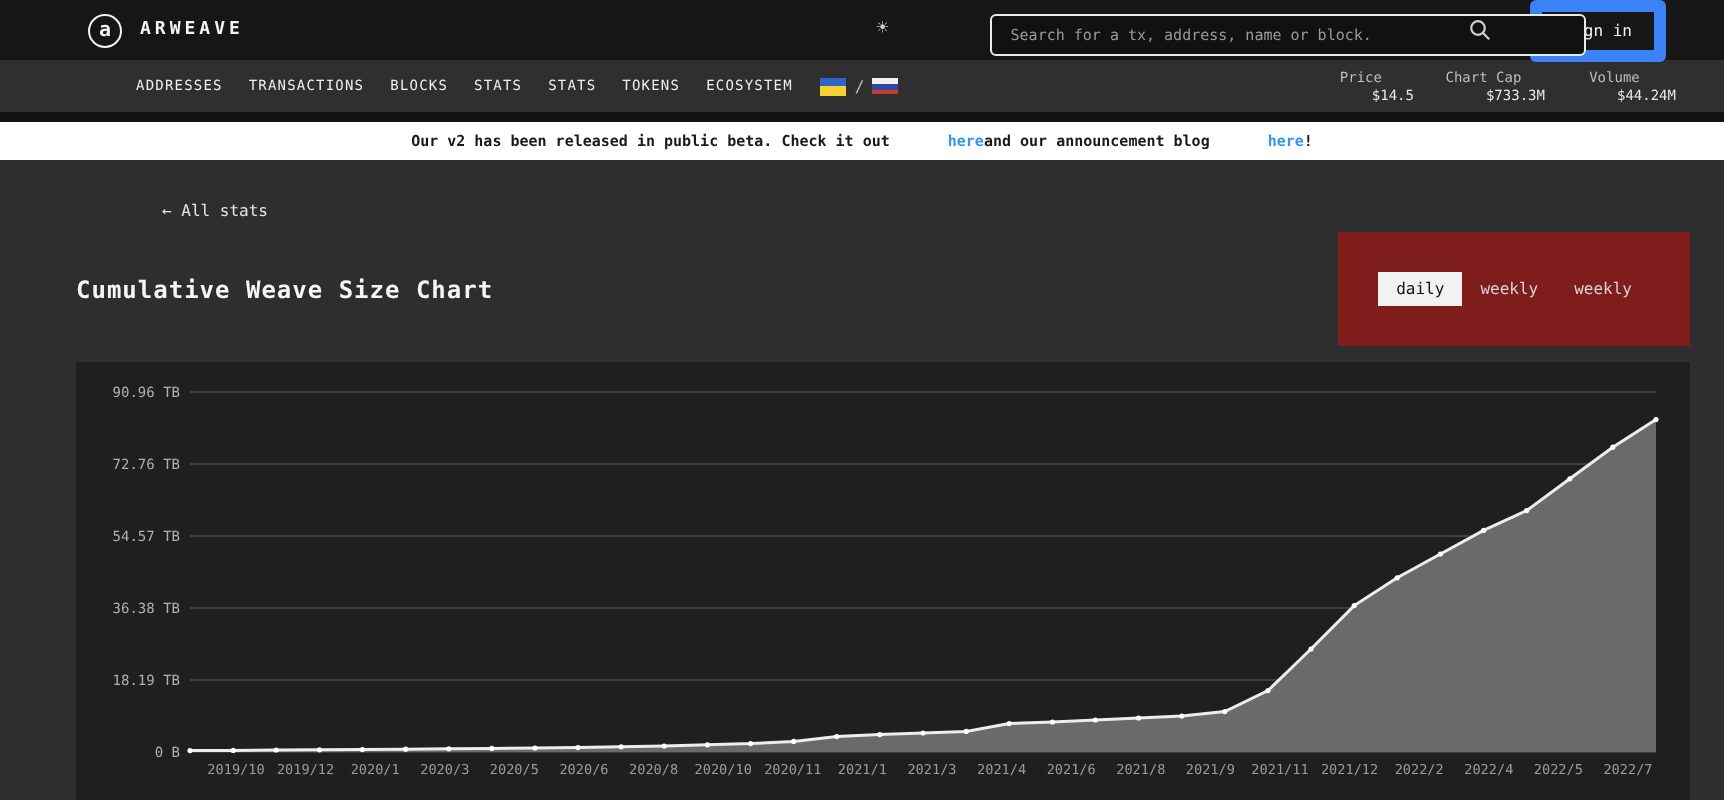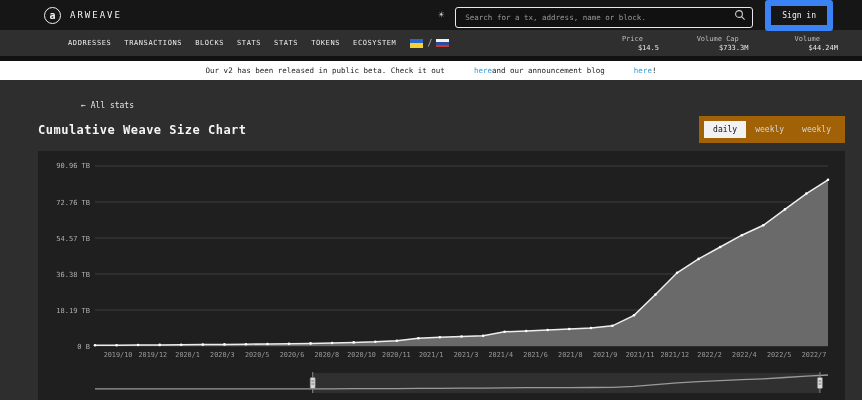--- a/index.html
+++ b/index.html
@@ -5,60 +5,60 @@
   * { margin:0; padding:0; box-sizing:border-box; }
   html,body { width:862px; height:400px; overflow:hidden; }
   body { font-family:"DejaVu Sans Mono","Liberation Mono",monospace; background:#2e2e2e; }
   .page { width:862px; height:400px; background:#2e2e2e; position:relative; }
 
   
   .header { height:30px; background:#161616; display:flex; align-items:center; padding:0 29px 0 44px; }
   .logo-circle { width:17px; height:17px; border:1.5px solid #f2f2f2; border-radius:50%;
                  color:#f2f2f2; font-size:10px; font-weight:bold; display:flex; align-items:center;
                  justify-content:center; cursor:pointer; }
-  .brand { color:#f2f2f2; font-size:9px; letter-spacing:2px; font-weight:normal; margin-left:9px; }
+  .brand { color:#f2f2f2; font-size:9px; letter-spacing:2px; font-weight:bold; margin-left:9px; }
   .header-spacer { flex:1; }
   .theme-toggle { color:#cfcfcf; font-size:10px; margin-right:11px; cursor:pointer; line-height:1; }
   .searchbox { position:relative; width:298px; height:21px; margin-right:12px; }
   .searchbox input { width:100%; height:100%; background:#111111; border:1px solid #e9e9e9;
                      border-radius:3px; color:#cccccc; font-family:inherit; font-size:7.5px;
-                     padding:0 22px 0 9px; outline:none; }
+                     padding:0 22px 0 9px; outline:none;margin-left:40px; }
   .searchbox input::placeholder { color:#9a9a9a; }
   .search-glyph { position:absolute; right:7px; top:4px; width:12px; height:12px; }
   .signin-btn { background:transparent; border:6px solid #3b82f6; border-radius:3px; color:#f2f2f2;
                 font-family:inherit; font-size:8px; padding:5px 11px; cursor:pointer; }
 
   
   .navbar { height:26px; background:#2f2f2f; display:flex; align-items:center; padding:0 24px 0 68px;
             border-bottom:5px solid #121212; height:31px; }
   .nav-items { display:flex; align-items:center; gap:13px; list-style:none; }
   .nav-items li { color:#eeeeee; font-size:7px; letter-spacing:0.6px; cursor:pointer; white-space:nowrap; }
   .langs { display:flex; align-items:center; gap:4px; margin-left:14px; }
   .flag { width:13px; height:9px; display:block; cursor:pointer; }
   .flag-ua .t { height:50%; background:#2d65c8; } .flag-ua .b { height:50%; background:#f5d131; }
   .flag-ru .a { height:34%; background:#f2f2f2; } .flag-ru .m { height:33%; background:#2d49a0; }
   .flag-ru .z { height:33%; background:#c33b2e; }
   .lang-sep { color:#bbbbbb; font-size:8px; }
   .nav-spacer { flex:1; }
-  .market-stats { display:flex; gap:28px; }
+  .market-stats { display:flex; gap:4px; }
   .mstat { text-align:center; }
   .mstat .lbl { color:#bdbdbd; font-size:7px; }
   .mstat .val { color:#e9e9e9; font-size:7px; margin-top:1px;margin-left:32px; }
 
   
   .banner { height:19px; background:#ffffff; display:flex; align-items:center; justify-content:center;
-            font-size:7.5px; color:#1a1a1a; }
+            font-size:7.5px; color:#1a1a1a;font-weight:bold; }
   .banner a { text-decoration:none; cursor:pointer;padding-left:29px; }
 
   
   .content { padding:13px 17px 0 38px; }
   .back-link { color:#e6e6e6; font-size:8px; cursor:pointer; display:inline-block;margin-left:43px; }
   .title-row { display:flex; align-items:center; margin-top:4px; }
   .page-title { color:#f5f5f5; font-size:12px; font-weight:bold; letter-spacing:0.5px; }
-  .range-tabs { margin-left:auto; background:#a16207; padding:5px; display:flex; }
+  .range-tabs { margin-left:auto; background:#7f1d1d; padding:20px; display:flex; }
   .range-tab { font-size:8px; padding:4px 9px; color:#d5d5d5; cursor:pointer; }
   .range-tab.active { background:#f2f2f2; color:#111111; }
 
   .chart-panel { width:807px; height:250px; background:#1f1f1f; margin-top:8px; }
   svg text { font-family:"DejaVu Sans Mono","Liberation Mono",monospace; }
 </style>
 </head>
 <body>
 
 <div class="page">
@@ -100,21 +100,21 @@
           <span class="z" style="display:block"></span>
         </span>
     </div>
     <div class="nav-spacer"></div>
     <div class="market-stats" id="market-stats">
         <div class="mstat">
           <div class="lbl">Price</div>
           <div class="val">$14.5</div>
         </div>
         <div class="mstat">
-          <div class="lbl">Volume Cap</div>
+          <div class="lbl">Chart Cap</div>
           <div class="val">$733.3M</div>
         </div>
         <div class="mstat">
           <div class="lbl">Volume</div>
           <div class="val">$44.24M</div>
         </div>
       </div>
   </div>
 
   <div class="banner">

